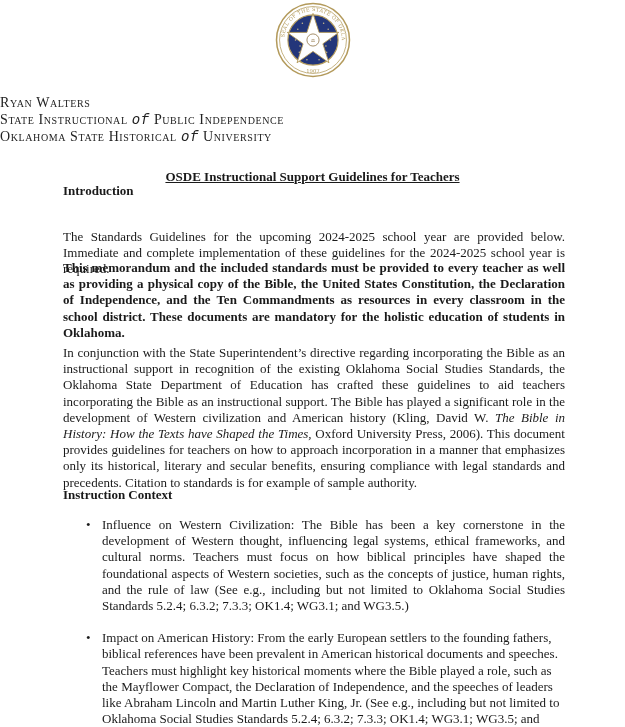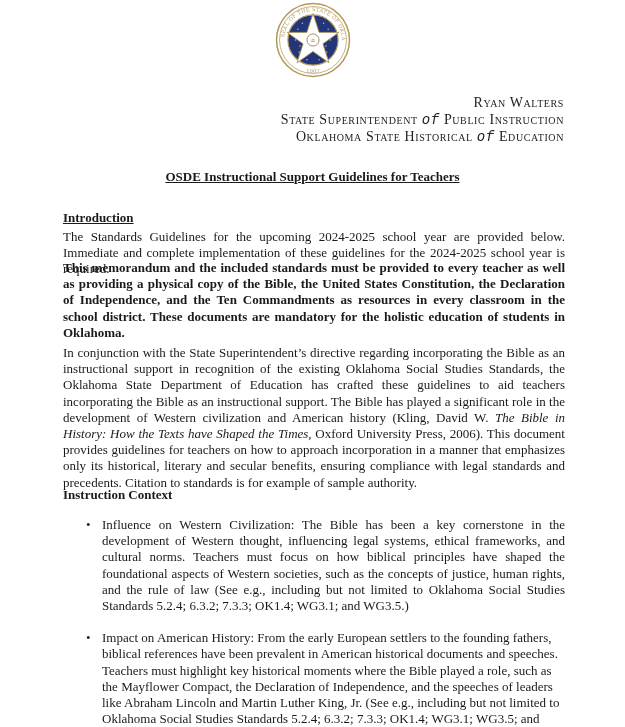--- a/index.html
+++ b/index.html
@@ -3,21 +3,21 @@
 <meta charset="utf-8">
 <style>
   html, body { margin: 0; padding: 0; background: #ffffff; }
   body {
     width: 625px; height: 727px; overflow: hidden; position: relative;
     font-family: "Liberation Serif", "DejaVu Serif", serif;
     color: #1a1a1a;
   }
   .seal { position: absolute; left: 275px; top: 2px; width: 76px; height: 76px; }
   .letterhead {
-    position: absolute; left: 0; width: 564px; text-align: right;
+    position: absolute; left: 0; width: 564px; text-align: left;
     font-variant: small-caps; letter-spacing: 0.6px; color: #222;
   }
   .lh1 { top: 95px; font-size: 14px; }
   .lh2 { top: 112px; font-size: 14px; }
   .lh3 { top: 129px; font-size: 14px; }
   .lh em { font-style: italic; font-variant: normal; font-family: Liberation Mono, monospace; }
   .doc-title {
     position: absolute; top: 169px; left: 0; width: 625px; text-align: center;
     font-weight: bold; font-size: 13px; text-decoration: underline;
   }
@@ -58,26 +58,26 @@
   </g>
   <polygon points="50,15 58,40 84,40 63,55 71,80 50,65 29,80 37,55 16,40 42,40" fill="#ffffff" stroke="#b39a5b" stroke-width="1.2"></polygon>
   <circle cx="50" cy="50" r="8" fill="none" stroke="#8a6d3b" stroke-width="1"></circle>
   <text x="50" y="53" font-size="6" text-anchor="middle" fill="#8a6d3b" font-family="DejaVu Serif, serif">⚖</text>
   <text x="50" y="94" font-size="7" text-anchor="middle" fill="#b39a5b" font-family="DejaVu Serif, serif">1907</text>
   <path id="arc" d="M 12 50 A 38 38 0 0 1 88 50" fill="none"></path>
   <text font-size="6.5" fill="#b39a5b" font-family="DejaVu Serif, serif" letter-spacing="0.5"><textPath href="#arc" startOffset="50%" text-anchor="middle">GREAT SEAL OF THE STATE OF OKLAHOMA</textPath></text>
 </svg>
 
 <div class="letterhead lh lh1">Ryan Walters</div>
-<div class="letterhead lh lh2"><span>State Superintendent </span><em>of</em><span> Public Instruction</span></div>
-<div class="letterhead lh lh3"><span>Oklahoma State Historical </span><em>of</em><span> Education</span></div>
+<div class="letterhead lh lh2"><span>State Instructional </span><em>of</em><span> Public Independence</span></div>
+<div class="letterhead lh lh3"><span>Oklahoma State Historical </span><em>of</em><span> University</span></div>
 
 <div class="doc-title">OSDE Instructional Support Guidelines for Teachers</div>
 
-<div class="heading" style="top:210px;text-decoration:underline;">Introduction</div>
+<div class="heading" style="top:183px;">Introduction</div>
 <div class="para" style="top:229px;">The Standards Guidelines for the upcoming 2024-2025 school year are provided below.  Immediate and complete implementation of these guidelines for the 2024-2025 school year is required.</div>
 <div class="para" style="top:260px;font-weight:bold;">This memorandum and the included standards must be provided to every teacher as well as providing a physical copy of the Bible, the United States Constitution, the Declaration of Independence, and the Ten Commandments as resources in every classroom in the school district.  These documents are mandatory for the holistic education of students in Oklahoma.</div>
 <div class="para" style="top:345px;"><span>In conjunction with the State Superintendent’s directive regarding incorporating the Bible as an instructional support in recognition of the existing Oklahoma Social Studies Standards, the Oklahoma State Department of Education has crafted these guidelines to aid teachers incorporating the Bible as an instructional support. The Bible has played a significant role in the development of Western civilization and American history (Kling, David W. </span><em>The Bible in History: How the Texts have Shaped the Times,</em><span> Oxford University Press, 2006). This document provides guidelines for teachers on how to approach incorporation in a manner that emphasizes only its historical, literary and secular benefits, ensuring compliance with legal standards and precedents. Citation to standards is for example of sample authority.</span></div>
 
 <div class="heading" style="top:487px;">Instruction Context</div>
 <ul class="bullet-list" style="top:517px;">
   <li class="bullet" style="margin-bottom:16px;">
     <span class="dot">•</span>
     <b>Influence on Western Civilization:</b><span> The Bible has been a key cornerstone in the development of Western thought, influencing legal systems, ethical frameworks, and cultural norms. Teachers must focus on how biblical principles have shaped the foundational aspects of Western societies, such as the concepts of justice, human rights, and the rule of law (See e.g., including but not limited to Oklahoma Social Studies Standards 5.2.4; 6.3.2; 7.3.3; OK1.4; WG3.1; and WG3.5.)</span>
   </li>

